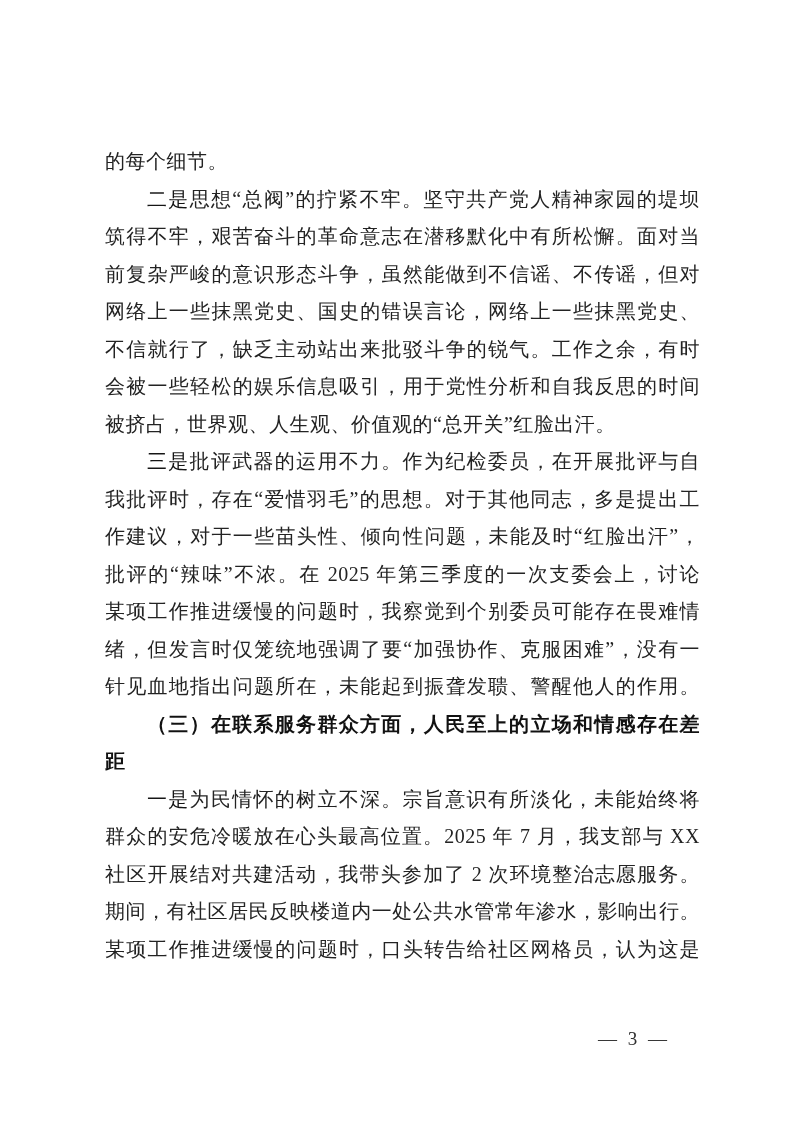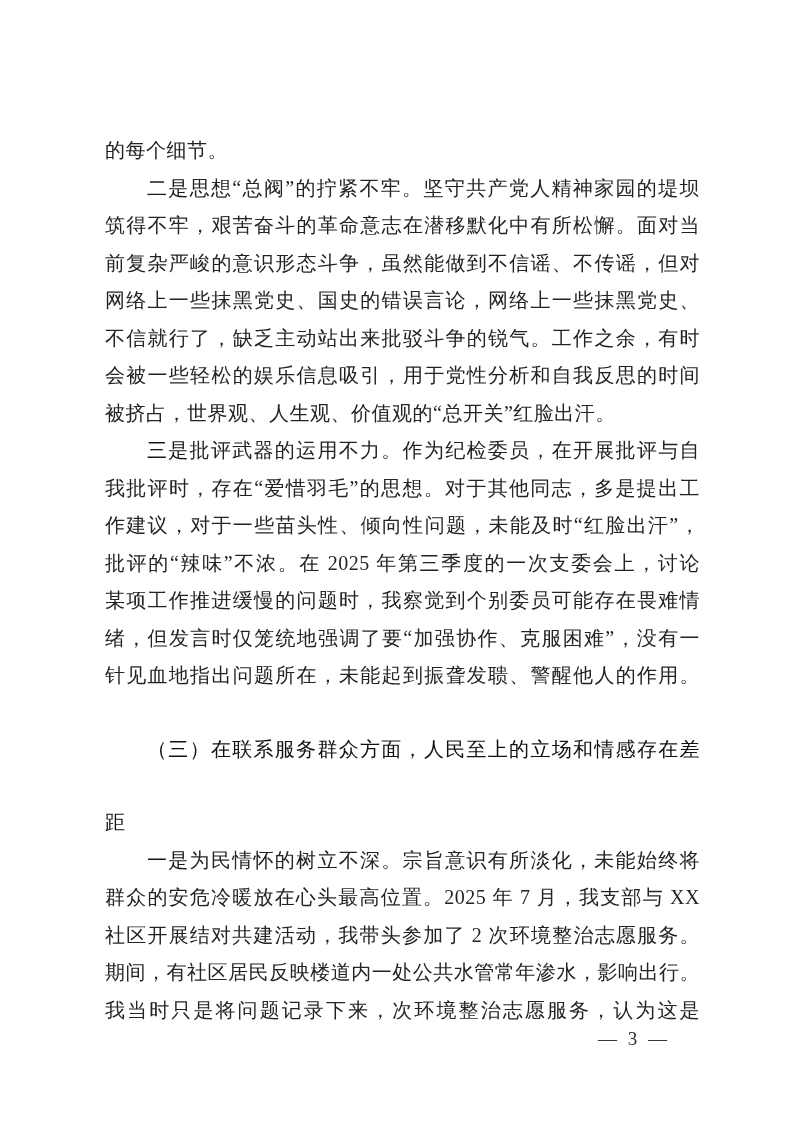--- a/index.html
+++ b/index.html
@@ -14,39 +14,39 @@
     position: relative; overflow: hidden;
   }
   .page {
     position: absolute; left: 0; top: 0;
     width: 793px; height: 1122px;
     background: var(--bg);
     color: var(--text);
   }
   .text-block {
     position: absolute;
-    left: 105px; top: 132px;
+    left: 105px; top: 143px;
     width: 595px;
   }
   .line {
     height: 37.5px;
     line-height: 37.5px;
     font-size: 20px;
     letter-spacing: 0.5px;
     text-align: justify;
     white-space: nowrap;
     color: var(--text);
   }
   .line.fill {
     white-space: normal;
     text-align-last: justify;
   }
   .line.indent { padding-left: 42px; }
   .line .lead { font-weight: normal; color: #151515; }
-  .line.heading { font-weight: normal; color: #111111; margin-top: 36px; }
+  .line.heading { font-weight: bold; color: #111111; }
   .page-number {
     position: absolute;
     left: 598px; top: 1028px;
     font-size: 19px;
     letter-spacing: 3px;
     color: #2e2e2e;
   }
 </style>
 </head>
 <body>
@@ -68,17 +68,17 @@
         <div class="line fill"><span>批评的“辣味”不浓。在 2025 年第三季度的一次支委会上，讨论</span></div>
         <div class="line fill"><span>某项工作推进缓慢的问题时，我察觉到个别委员可能存在畏难情</span></div>
         <div class="line fill"><span>绪，但发言时仅笼统地强调了要“加强协作、克服困难”，没有一</span></div>
         <div class="line fill"><span>针见血地指出问题所在，未能起到振聋发聩、警醒他人的作用。</span></div>
         <div class="line heading indent fill"><span>（三）在联系服务群众方面，人民至上的立场和情感存在差</span></div>
         <div class="line heading"><span>距</span></div>
         <div class="line indent fill"><span class="lead">一是</span><span>为民情怀的树立不深。宗旨意识有所淡化，未能始终将</span></div>
         <div class="line fill"><span>群众的安危冷暖放在心头最高位置。2025 年 7 月，我支部与 XX</span></div>
         <div class="line fill"><span>社区开展结对共建活动，我带头参加了 2 次环境整治志愿服务。</span></div>
         <div class="line fill"><span>期间，有社区居民反映楼道内一处公共水管常年渗水，影响出行。</span></div>
-        <div class="line fill"><span>我当时只是将问题记录下来，次环境整治志愿服务，认为这是</span></div>
+        <div class="line fill"><span>某项工作推进缓慢的问题时，口头转告给社区网格员，认为这是</span></div>
       </div>
   </div>
   <div class="page-number">— 3 —</div>
 </div>
 
 </body></html>

